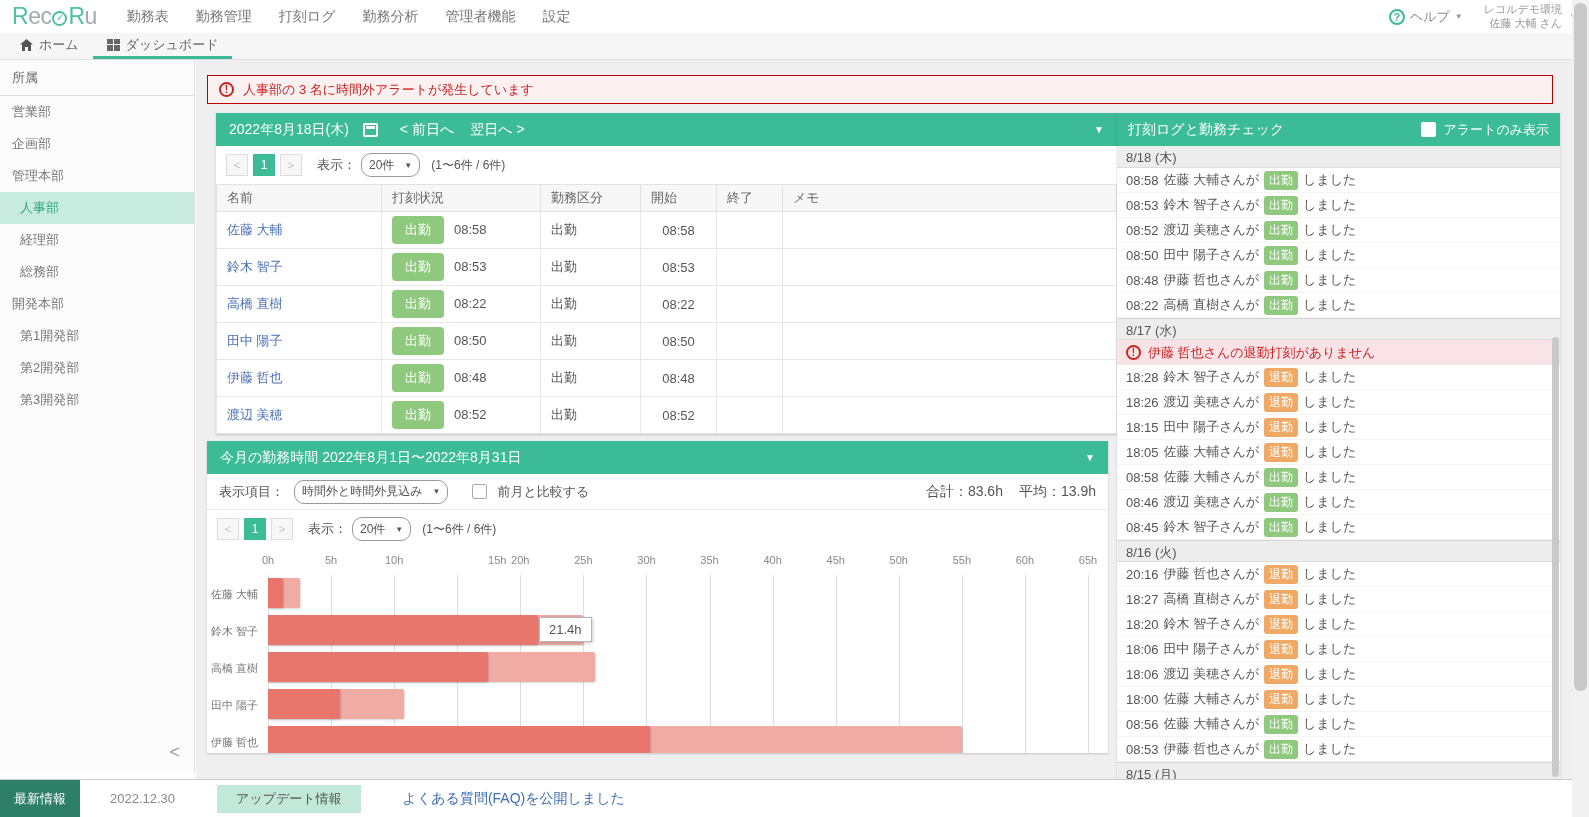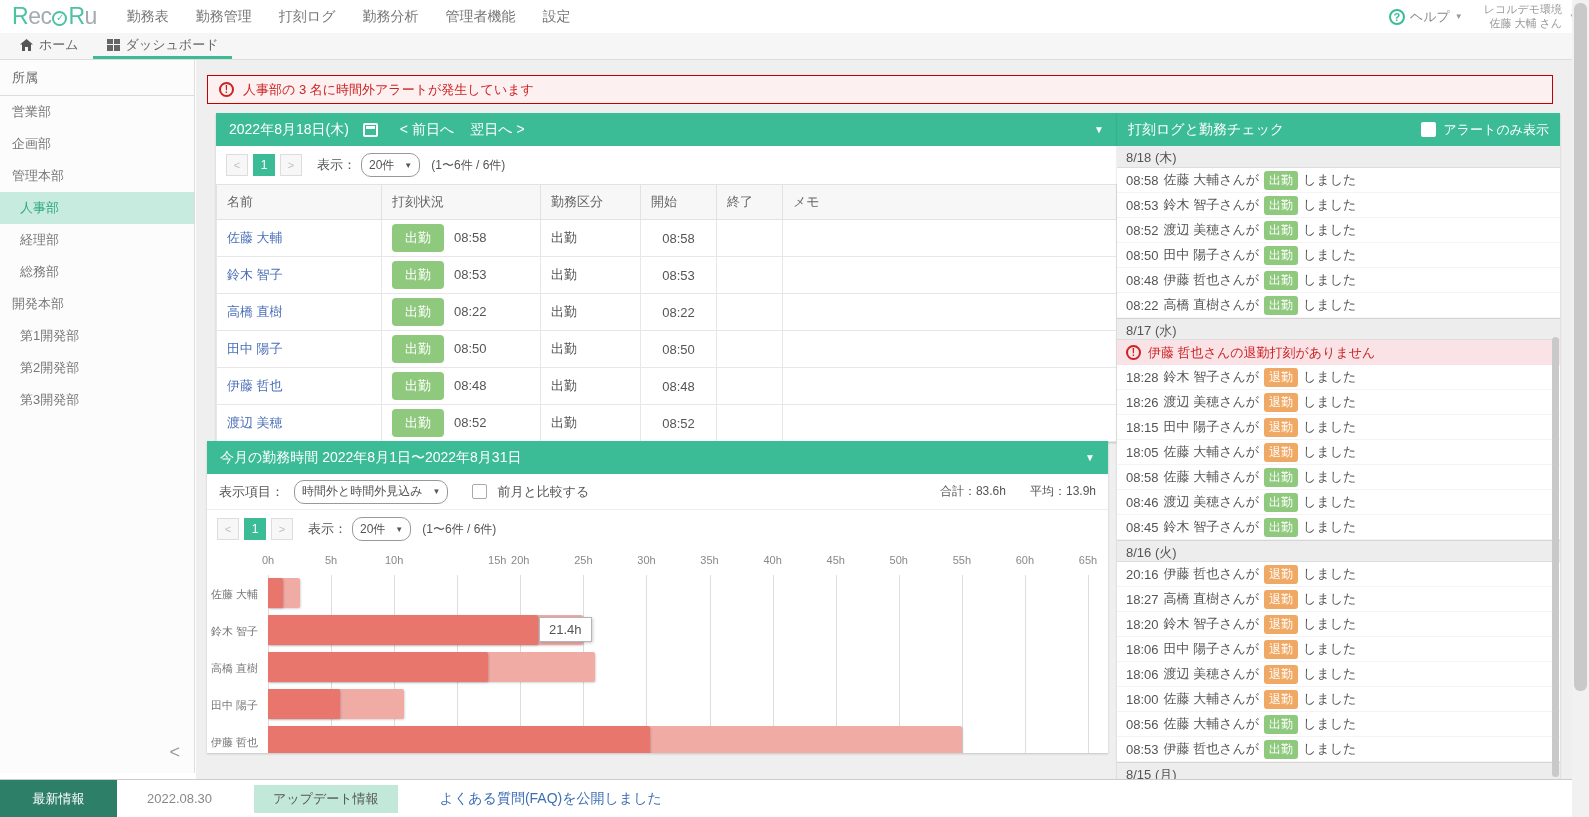--- a/index.html
+++ b/index.html
@@ -54,35 +54,35 @@
   .pag-row{display:flex;align-items:center;gap:5px;padding:8px 10px;height:38px}
   .pg-btn{width:22px;height:22px;border:1px solid #ddd;background:#f7f7f7;color:#c0c0c0;display:flex;align-items:center;justify-content:center;font-size:11px;cursor:pointer}
   .pg-cur{width:22px;height:22px;background:#3bbc96;color:#fff;display:flex;align-items:center;justify-content:center;font-size:12px;cursor:pointer}
   .pag-label{margin-left:10px;color:#555}
   .select-box{height:24px;border:1px solid #999;background:#fff;border-radius:10px;display:flex;align-items:center;gap:10px;padding:0 7px;font-size:12px;color:#555;cursor:pointer}
   .select-box .dn{font-size:8px;color:#555}
   .pag-range{margin-left:6px;color:#555;font-size:12px}
 
   
   .att-table{width:100%;border-collapse:collapse;font-size:13px}
-  .att-table th{height:27px;background:#f7f7f7;border:1px solid #e2e2e2;font-weight:normal;color:#666;text-align:left;padding:8px 10px}
+  .att-table th{height:27px;background:#f7f7f7;border:1px solid #e2e2e2;font-weight:normal;color:#666;text-align:left;padding:0 10px}
   .att-table td{height:37px;border:1px solid #e7e7e7;padding:0 10px}
   .att-table .ctr{text-align:center}
   .c-name{width:165px}.c-punch{width:159px}.c-div{width:100px}.c-start{width:76px}.c-end{width:66px}
   .name-link{color:#4a6fb8;cursor:pointer}
   .badge-lg{display:inline-block;background:#8fc97e;color:#fff;border-radius:4px;padding:5px 13px;font-size:13px}
   .punch-time{margin-left:10px;color:#555}
 
   .panel-today{left:216px;top:113px;width:901px}
   .panel-month{left:207px;top:441px;width:901px;height:312px;overflow:hidden}
 
   .ctrl-row{display:flex;align-items:center;gap:10px;padding:0 12px;height:36px;border-bottom:1px solid #eee}
   .checkbox{width:15px;height:15px;border:1px solid #aaa;background:#fff;border-radius:2px;cursor:pointer}
   .ctrl-label{color:#555}
-  .totals{margin-left:auto;display:flex;gap:24px;font-size:12px;color:#555}
+  .totals{margin-left:auto;display:flex;gap:16px;font-size:14px;color:#555}
 
   
   .chart{position:relative;height:268px}
   .chart-plot{position:absolute;left:61px;right:20px;top:0;bottom:0}
   .tick{position:absolute;top:6px;transform:translateX(-50%);font-size:11px;color:#888}
   .gridline{position:absolute;top:27px;bottom:0;width:1px;background:#ddd}
   .chart-rows{position:absolute;left:61px;right:20px;top:27px;bottom:0}
   .crow{position:relative;height:37px}
   .crow-label{position:absolute;left:-57px;width:54px;top:12px;font-size:11px;color:#777;white-space:nowrap;overflow:hidden}
   .bar{position:absolute;left:0;top:3px;height:30px;border-radius:0 2px 2px 0;box-shadow:1px 1px 2px rgba(0,0,0,.15)}
@@ -99,21 +99,21 @@
   .sec-header.first{border-top:none}
   .log-row{padding:0 9px;font-size:13px;color:#555;height:25px;display:flex;align-items:center;gap:5px;border-bottom:1px solid #f4f4f4}
   .badge-sm{background:#8fc97e;color:#fff;border-radius:3px;padding:1px 5px;font-size:12px}
   .badge-sm.out{background:#f0a964}
   .log-alert{background:#fae3e6;color:#cc2222;display:flex;gap:7px;padding:0 9px;height:25px;align-items:center;font-size:13px}
   .log-alert .alert-ico{border-width:2px;width:15px;height:15px}
   .lp-scroll{position:absolute;right:1px;top:224px;bottom:2px;width:7px;background:#c9c9c9;border-radius:4px;cursor:pointer}
 
   
   .footer{position:absolute;left:0;right:0;bottom:0;height:38px;background:#fff;border-top:1px solid #ccc;display:flex;align-items:center;z-index:5}
-  .news{width:117px;height:100%;background:#2e7f68;color:#fff;display:flex;align-items:center;justify-content:center;font-size:13px}
+  .news{width:80px;height:100%;background:#2e7f68;color:#fff;display:flex;align-items:center;justify-content:center;font-size:13px}
   .f-date{margin-left:30px;color:#888;font-size:13px}
   .f-badge{margin-left:42px;background:#c2e8da;color:#555;padding:5px 19px;font-size:13px}
   .f-link{margin-left:42px;color:#3d6eb5;font-size:14px;cursor:pointer}
 
   
   .page-scrollbar{position:absolute;right:0;top:0;width:17px;height:100%;background:#f1f1f1;z-index:9}
   .page-thumb{position:absolute;left:2px;right:2px;top:3px;height:688px;background:#c9c9c9;border-radius:6px}
 </style>
 </head>
 <body>
@@ -619,21 +619,21 @@
           <div>
             
           </div>
         </div>
       </div>
     <div class="lp-scroll"></div>
   </aside>
 
   <footer class="footer">
     <div class="news">最新情報</div>
-    <span class="f-date">2022.08.30</span>
+    <span class="f-date">2022.12.30</span>
     <span class="f-badge">アップデート情報</span>
     <span class="f-link">よくある質問(FAQ)を公開しました</span>
   </footer>
 
   <div class="page-scrollbar">
     <div class="page-thumb"></div>
   </div>
 
 </div>
 

